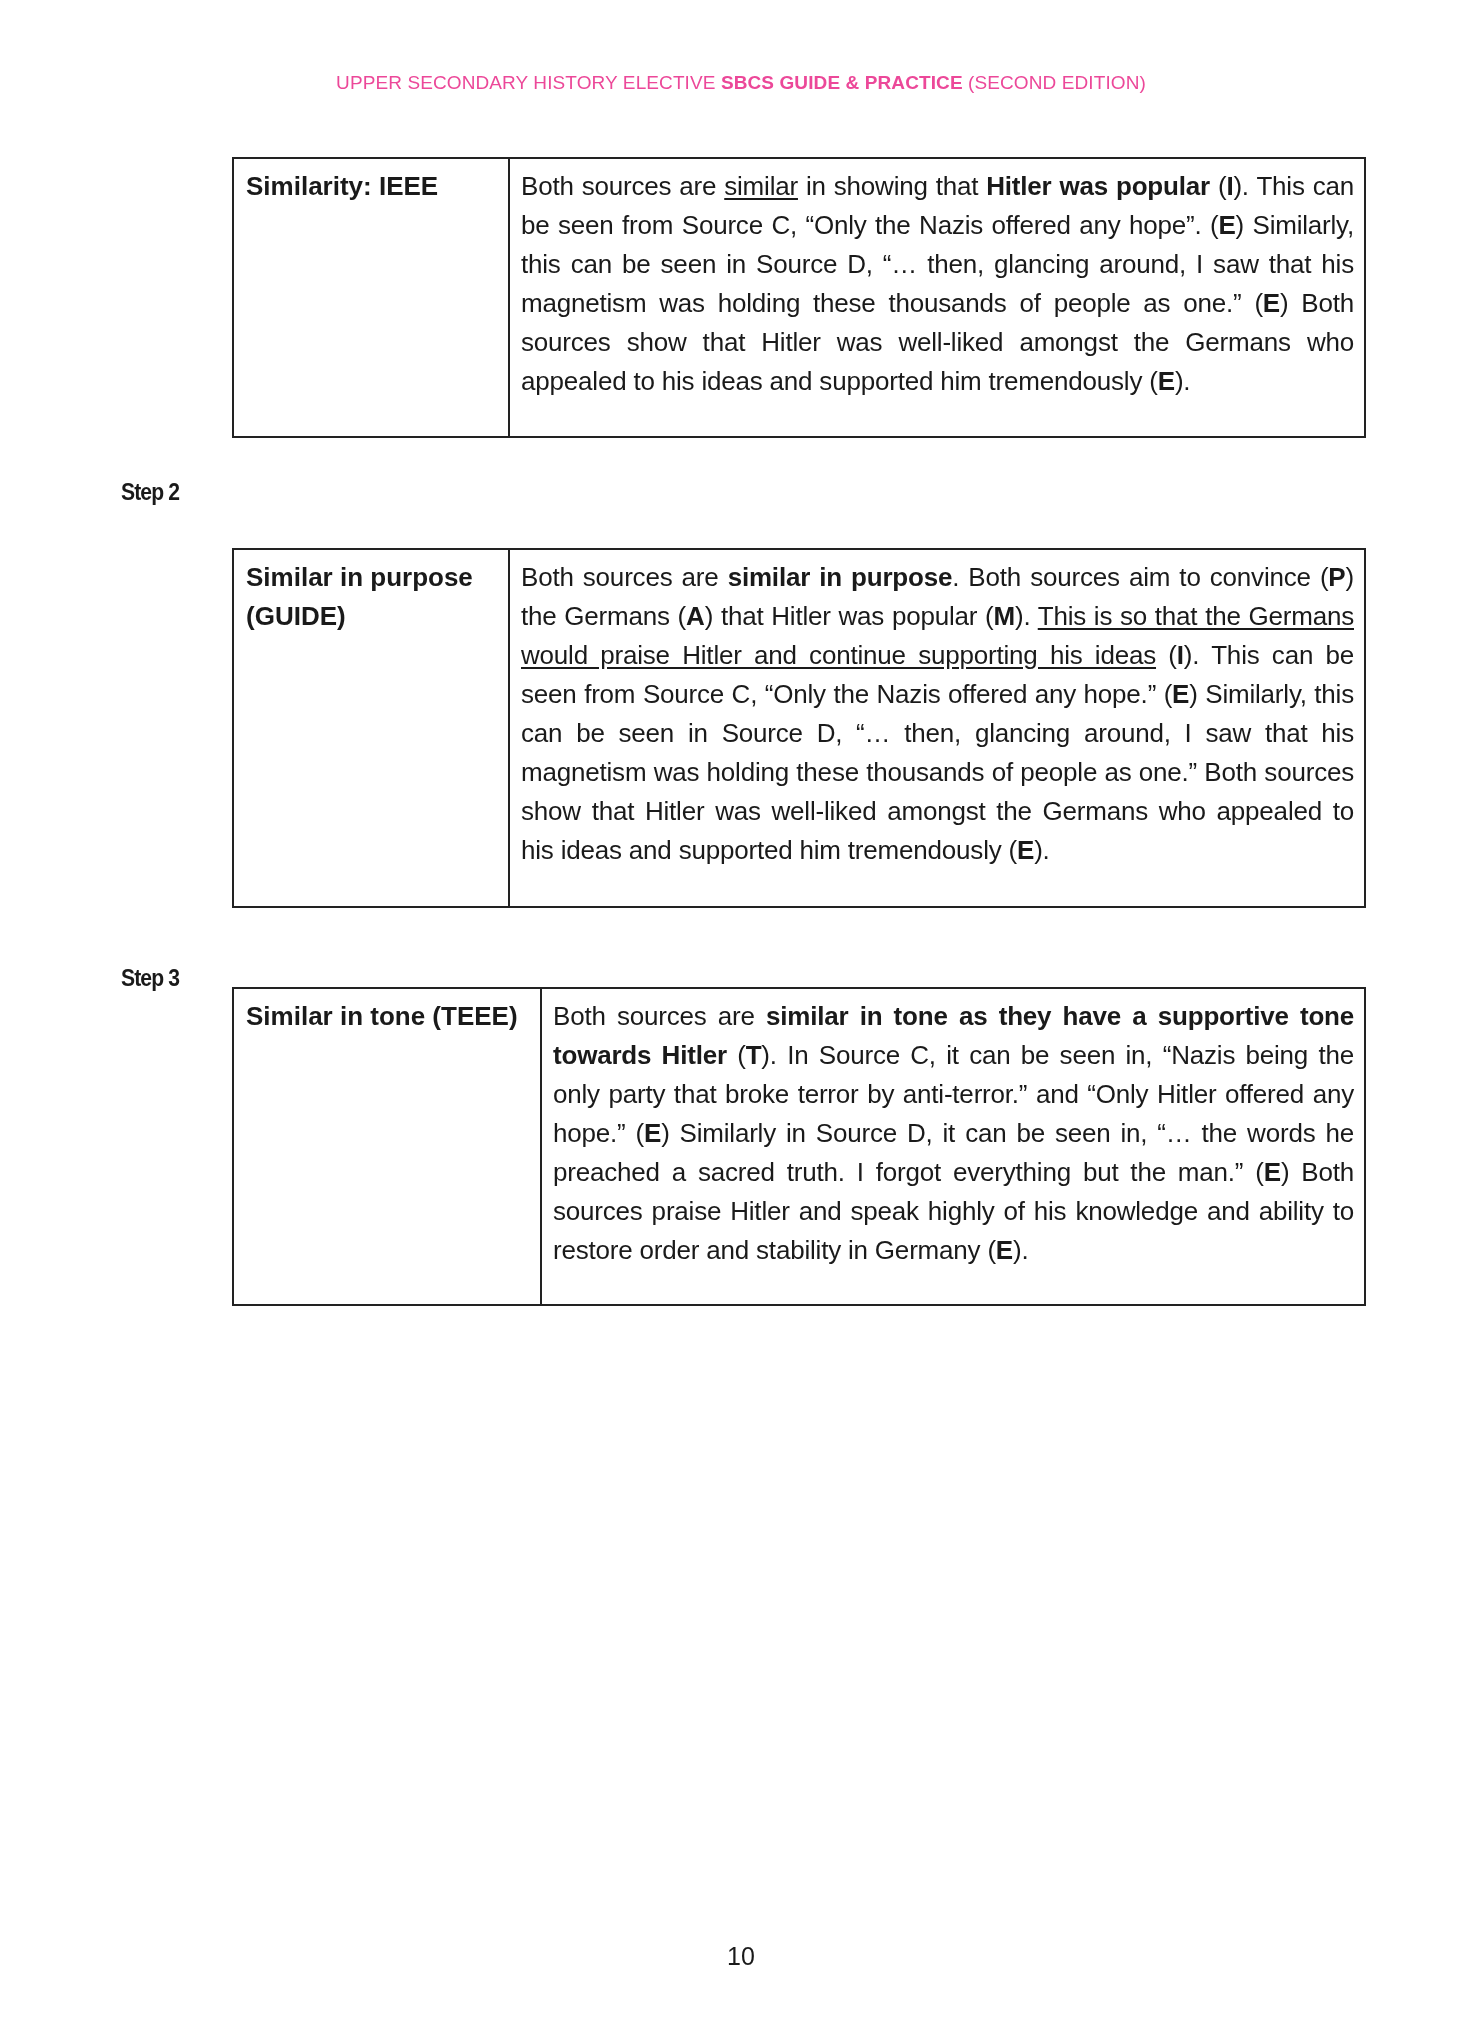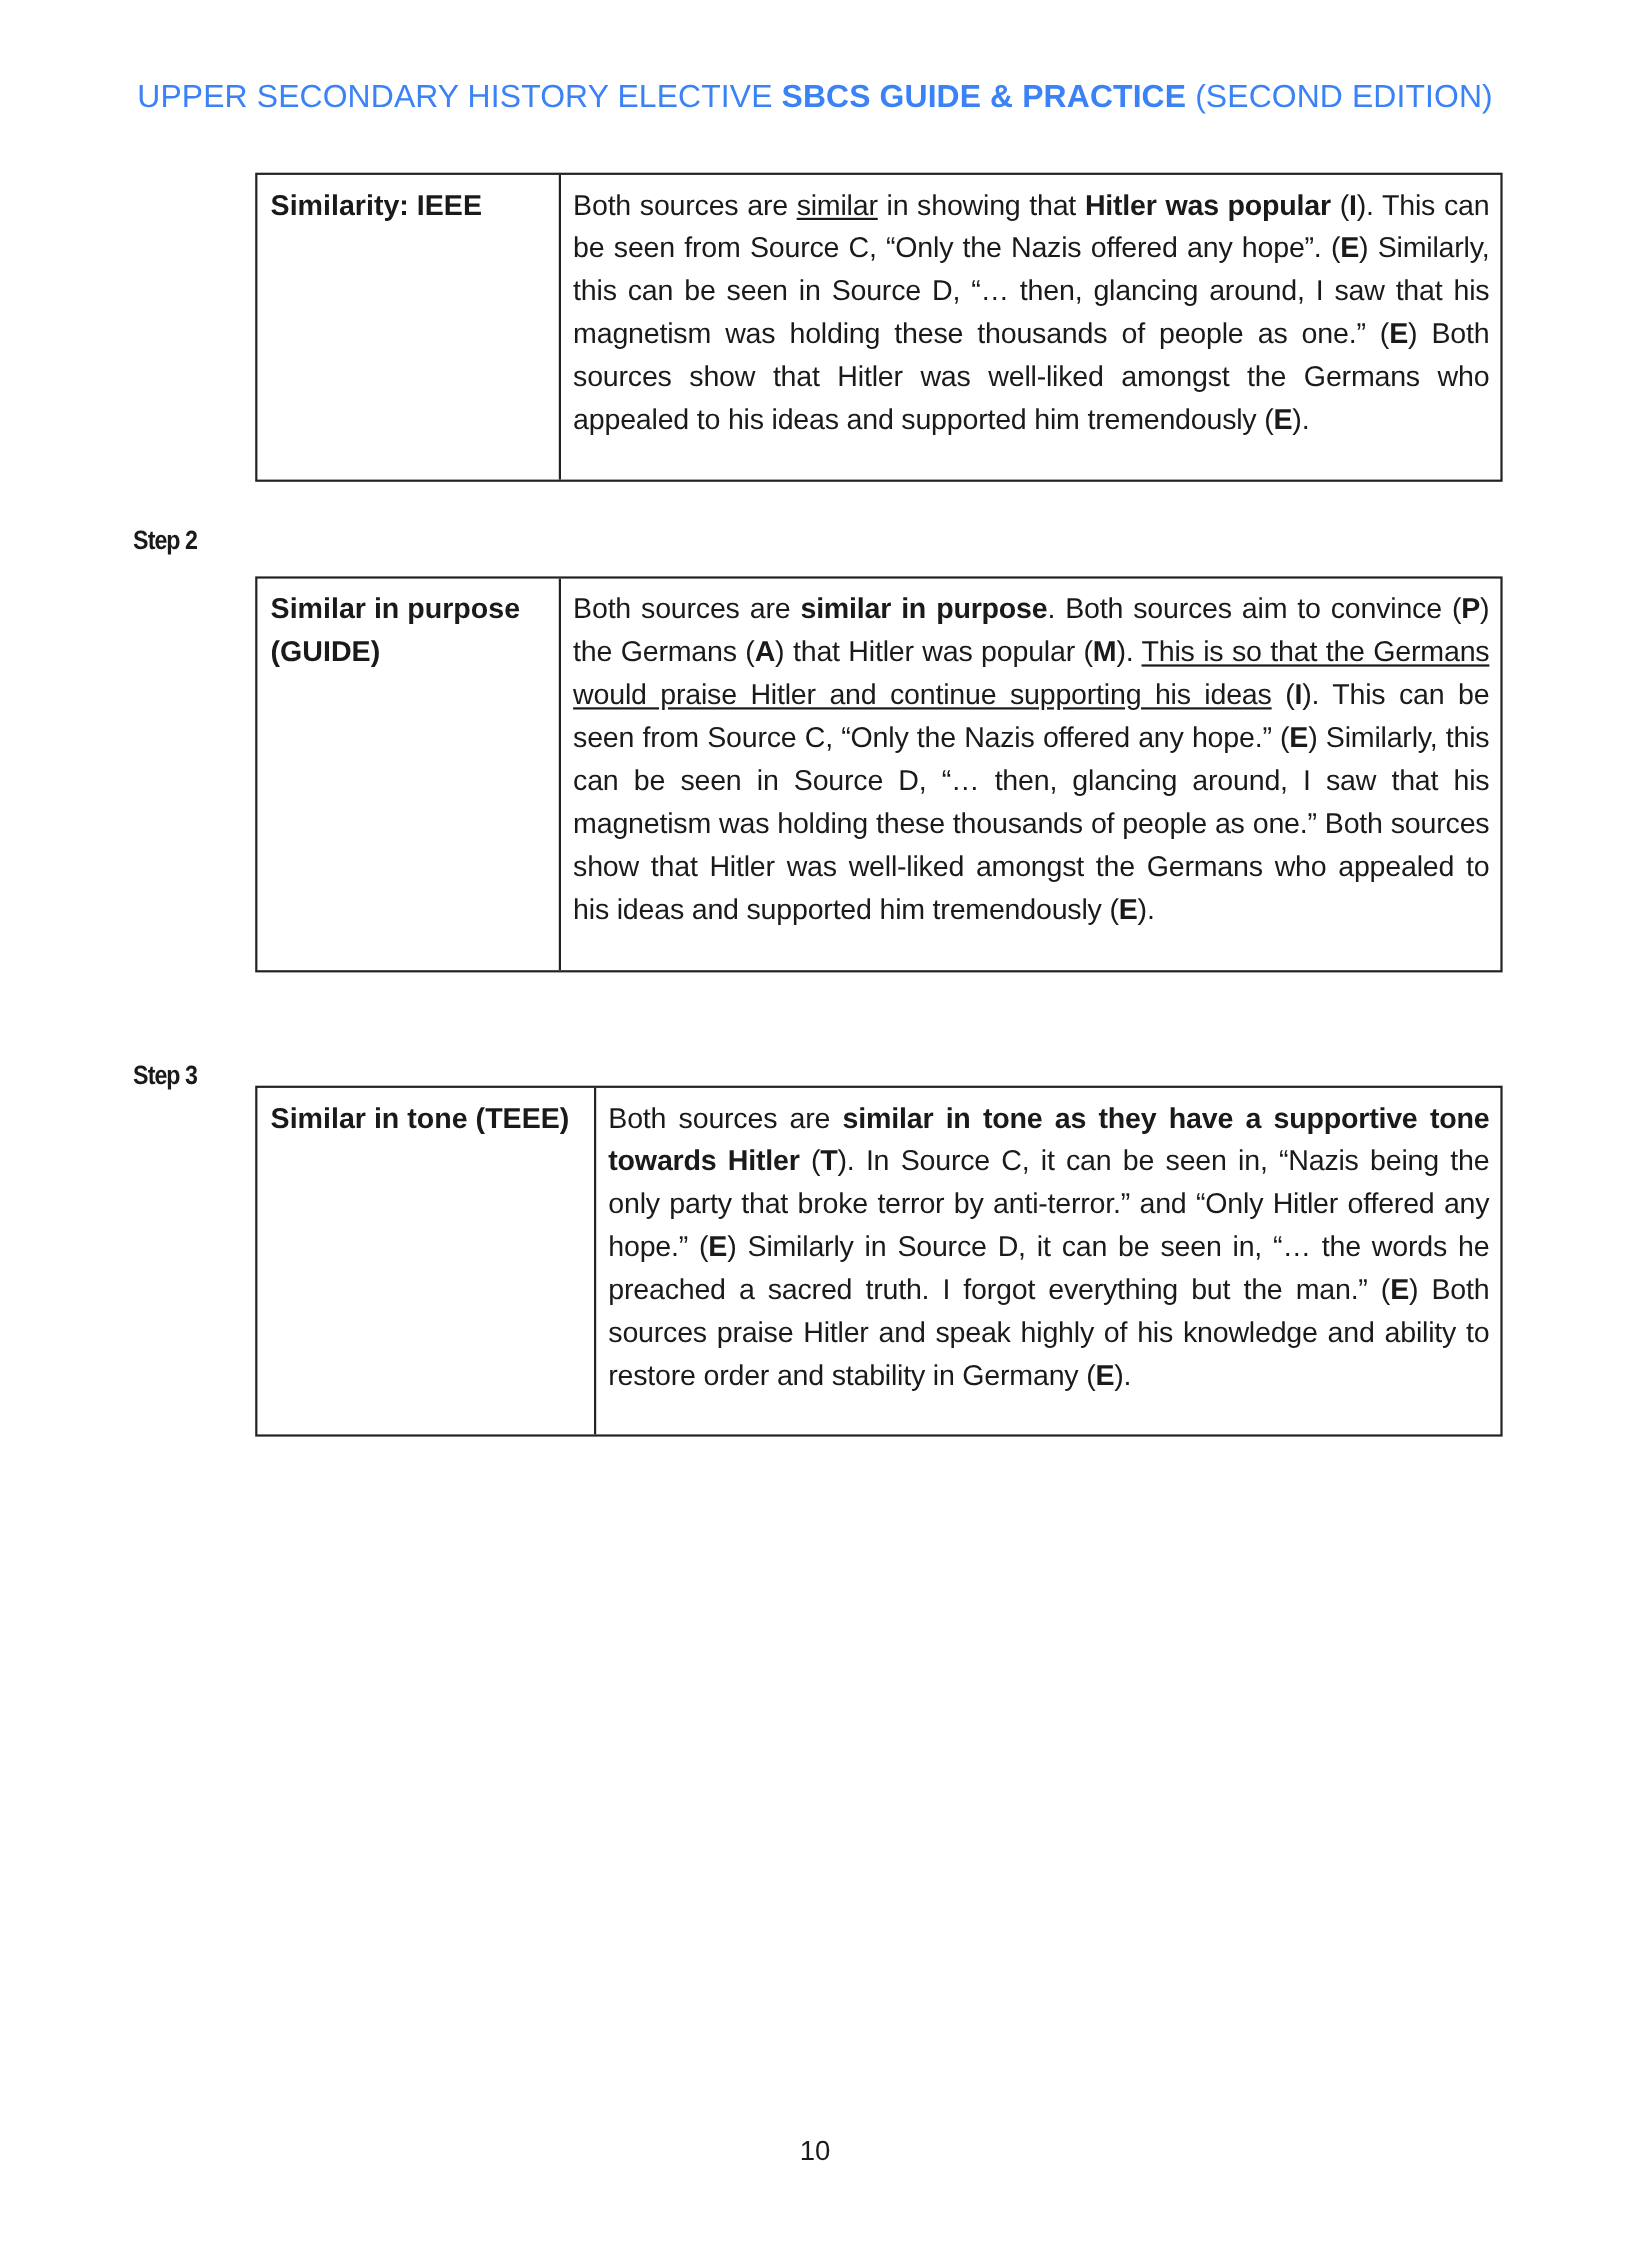--- a/index.html
+++ b/index.html
@@ -15,23 +15,23 @@
       color: #1a1a1a;
       font-family: "DejaVu Sans", "Liberation Sans", sans-serif;
     }
     .running-header {
       position: absolute;
       top: 72px;
       left: 0;
       width: 1482px;
       text-align: center;
       font-family: "Liberation Sans", sans-serif;
-      font-size: 29px;
+      font-size: 19px;
       letter-spacing: 0.1px;
-      color: #3b82f6;
+      color: #ec4899;
     }
     .running-header b { font-weight: bold; }
 
     .qtable {
       position: absolute;
       left: 232px;
       width: 1134px;
       border: 2.5px solid #222;
       box-sizing: border-box;
       display: flex;
@@ -56,21 +56,21 @@
       line-height: 39px;
       text-align: justify;
       letter-spacing: -0.2px;
     }
     .body-cell b { font-weight: bold; }
     .body-cell u { text-decoration: underline; text-underline-offset: 3px; }
 
     #table1 { top: 157px; height: 281px; }
     #table1 .label-cell { width: 276px; }
 
-    #table2 { top: 524px; height: 360px; }
+    #table2 { top: 548px; height: 360px; }
     #table2 .label-cell { width: 276px; }
 
     #table3 { top: 987px; height: 319px; }
     #table3 .label-cell { width: 308px; white-space: nowrap; }
 
     .step-row {
       position: absolute;
       left: 121px;
       display: flex;
       align-items: flex-end;

